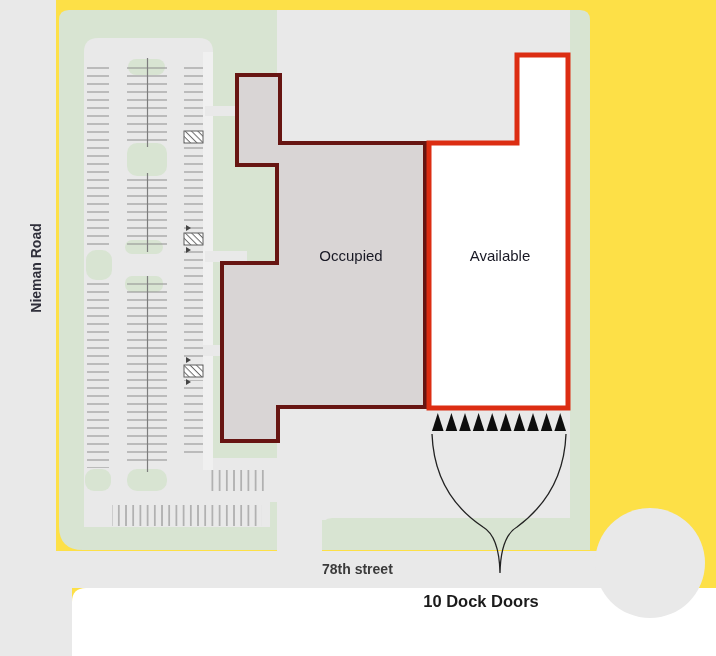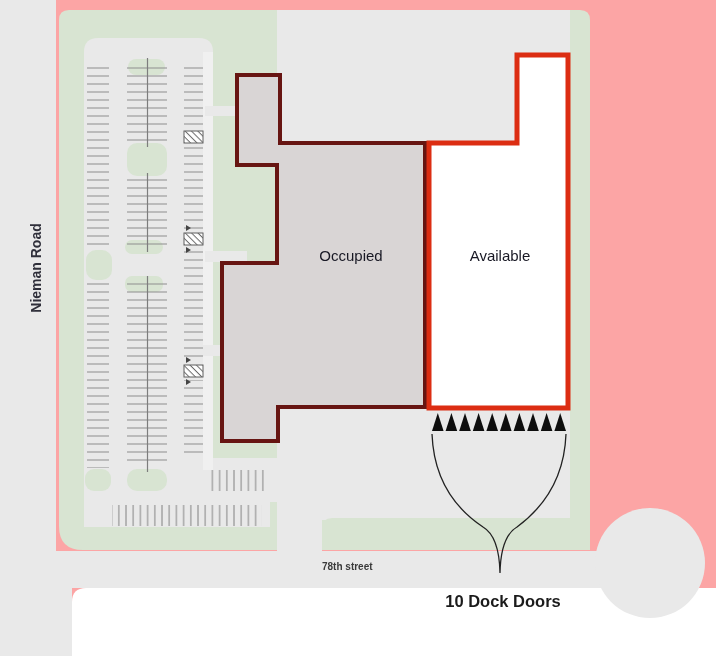--- a/index.html
+++ b/index.html
@@ -7,43 +7,43 @@
     --pavement:#e9e9e9;
     --sidewalk:#f0f0f0;
     --stall:#8e8e8e;
     --marker:#0e0e0e;
     --occ-fill:#d9d5d5;
     --occ-border:#671512;
     --av-border:#dc2d12;
   }
   html,body{margin:0;padding:0;background:#ffffff;}
   .stage{
-    position:relative;width:716px;height:656px;background:#fca5a5;overflow:hidden;
+    position:relative;width:716px;height:656px;background:#fde047;overflow:hidden;
     font-family:"Liberation Sans","DejaVu Sans",sans-serif;
   }
   .stage svg{position:absolute;left:0;top:0;}
   .c-road{fill:var(--pavement);}
   .c-green{fill:var(--greenspace);}
   .c-side{fill:var(--sidewalk);}
   .c-white{fill:#ffffff;}
   .c-occ{fill:var(--occ-fill);stroke:var(--occ-border);stroke-width:4;}
   .c-av{fill:#ffffff;stroke:var(--av-border);stroke-width:5;}
   .c-stall{stroke:var(--stall);stroke-width:1.1;}
   .c-spine{stroke:#7d7d7d;stroke-width:1.2;}
   .c-hatchbox{fill:#ffffff;stroke:#5f5f5f;stroke-width:1;}
   .c-hatchline{stroke:#6a6a6a;stroke-width:1;}
   .c-mark{fill:var(--marker);}
   .c-arrow{fill:#444444;}
   .c-brace{fill:none;stroke:#222222;stroke-width:1.3;}
   .label{position:absolute;color:#181824;white-space:nowrap;}
   .lbl-occupied{left:351px;top:247px;transform:translateX(-50%);font-size:15px;}
   .lbl-available{left:500px;top:247px;transform:translateX(-50%);font-size:15px;text-align:right;}
   .lbl-nieman{left:36px;top:268px;transform:translate(-50%,-50%) rotate(-90deg);font-size:14px;font-weight:600;color:#2f2f3a;}
-  .lbl-78th{left:322px;top:561px;font-size:10px;font-weight:600;color:#3a3a3a;}
-  .lbl-dock{left:503px;top:592px;transform:translateX(-50%);font-size:16.5px;font-weight:600;color:#1b1b1b;}
+  .lbl-78th{left:322px;top:561px;font-size:14px;font-weight:600;color:#3a3a3a;}
+  .lbl-dock{left:481px;top:592px;transform:translateX(-50%);font-size:16.5px;font-weight:600;color:#1b1b1b;}
 </style>
 </head>
 <body>
 
 <div class="stage">
   <svg width="716" height="656" viewBox="0 0 716 656">
     <defs>
       <pattern id="hstall" width="60" height="8" patternUnits="userSpaceOnUse">
         <line class="c-stall" x1="0" y1="4" x2="60" y2="4"></line>
       </pattern>

